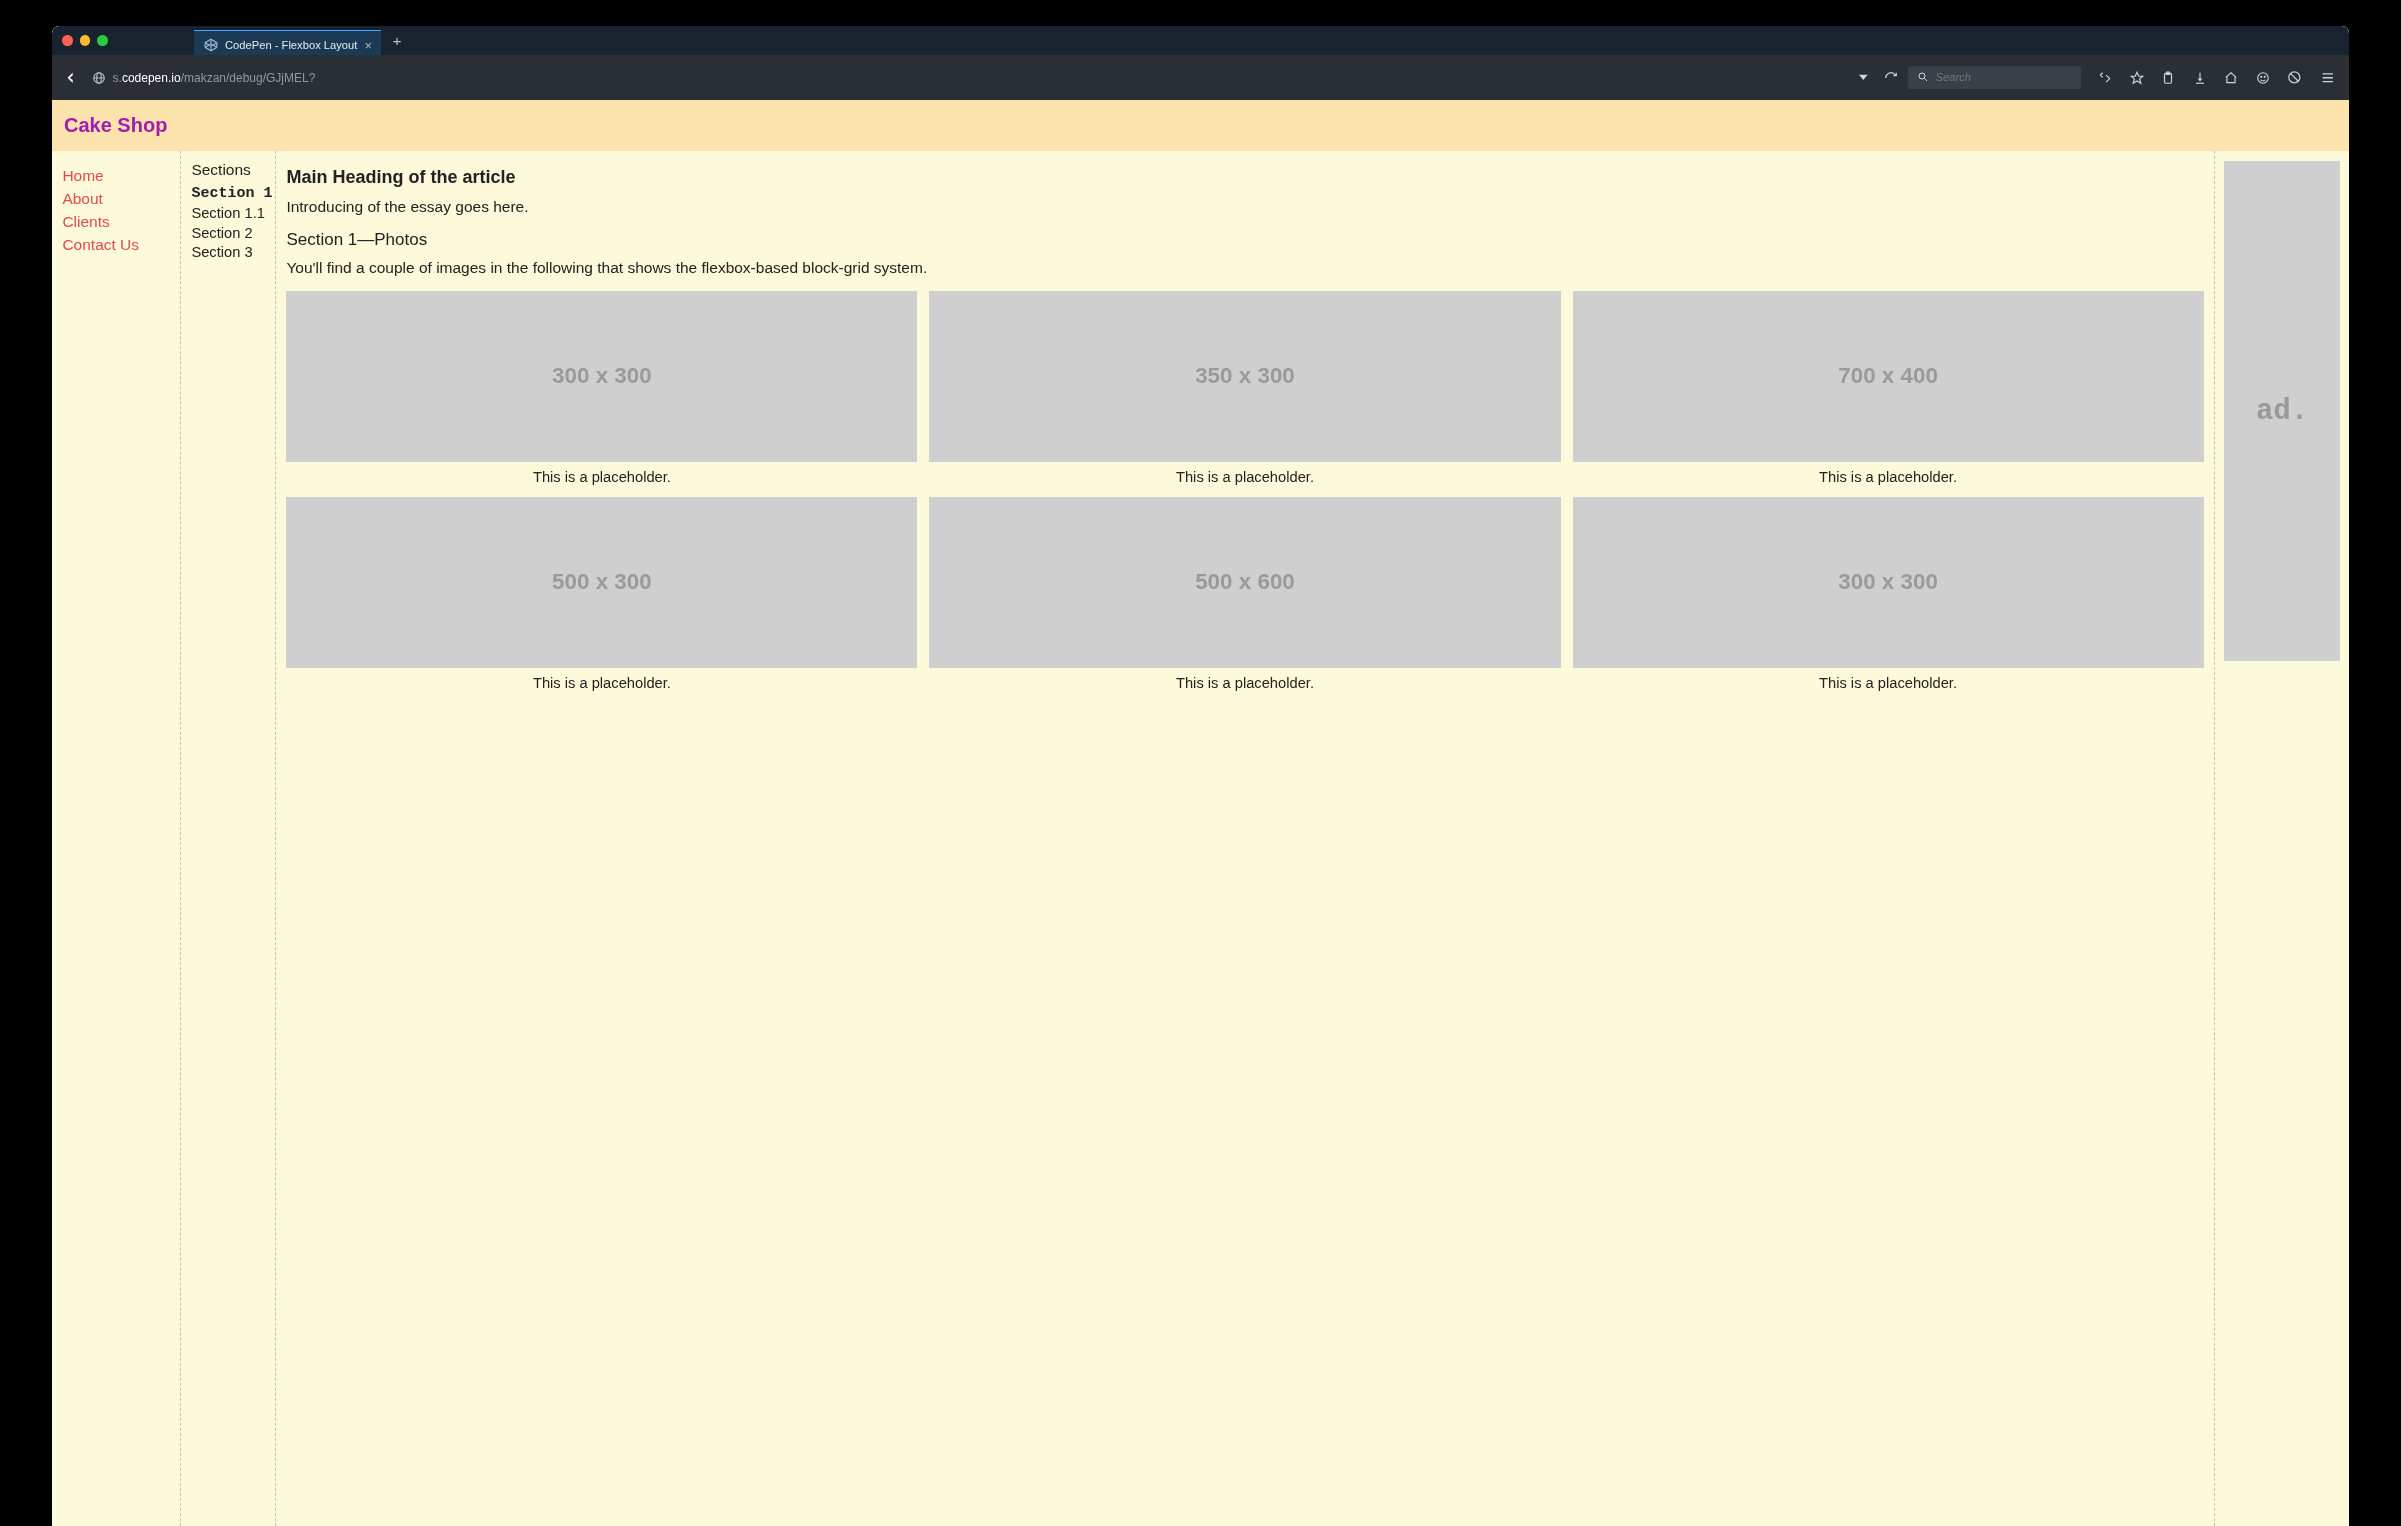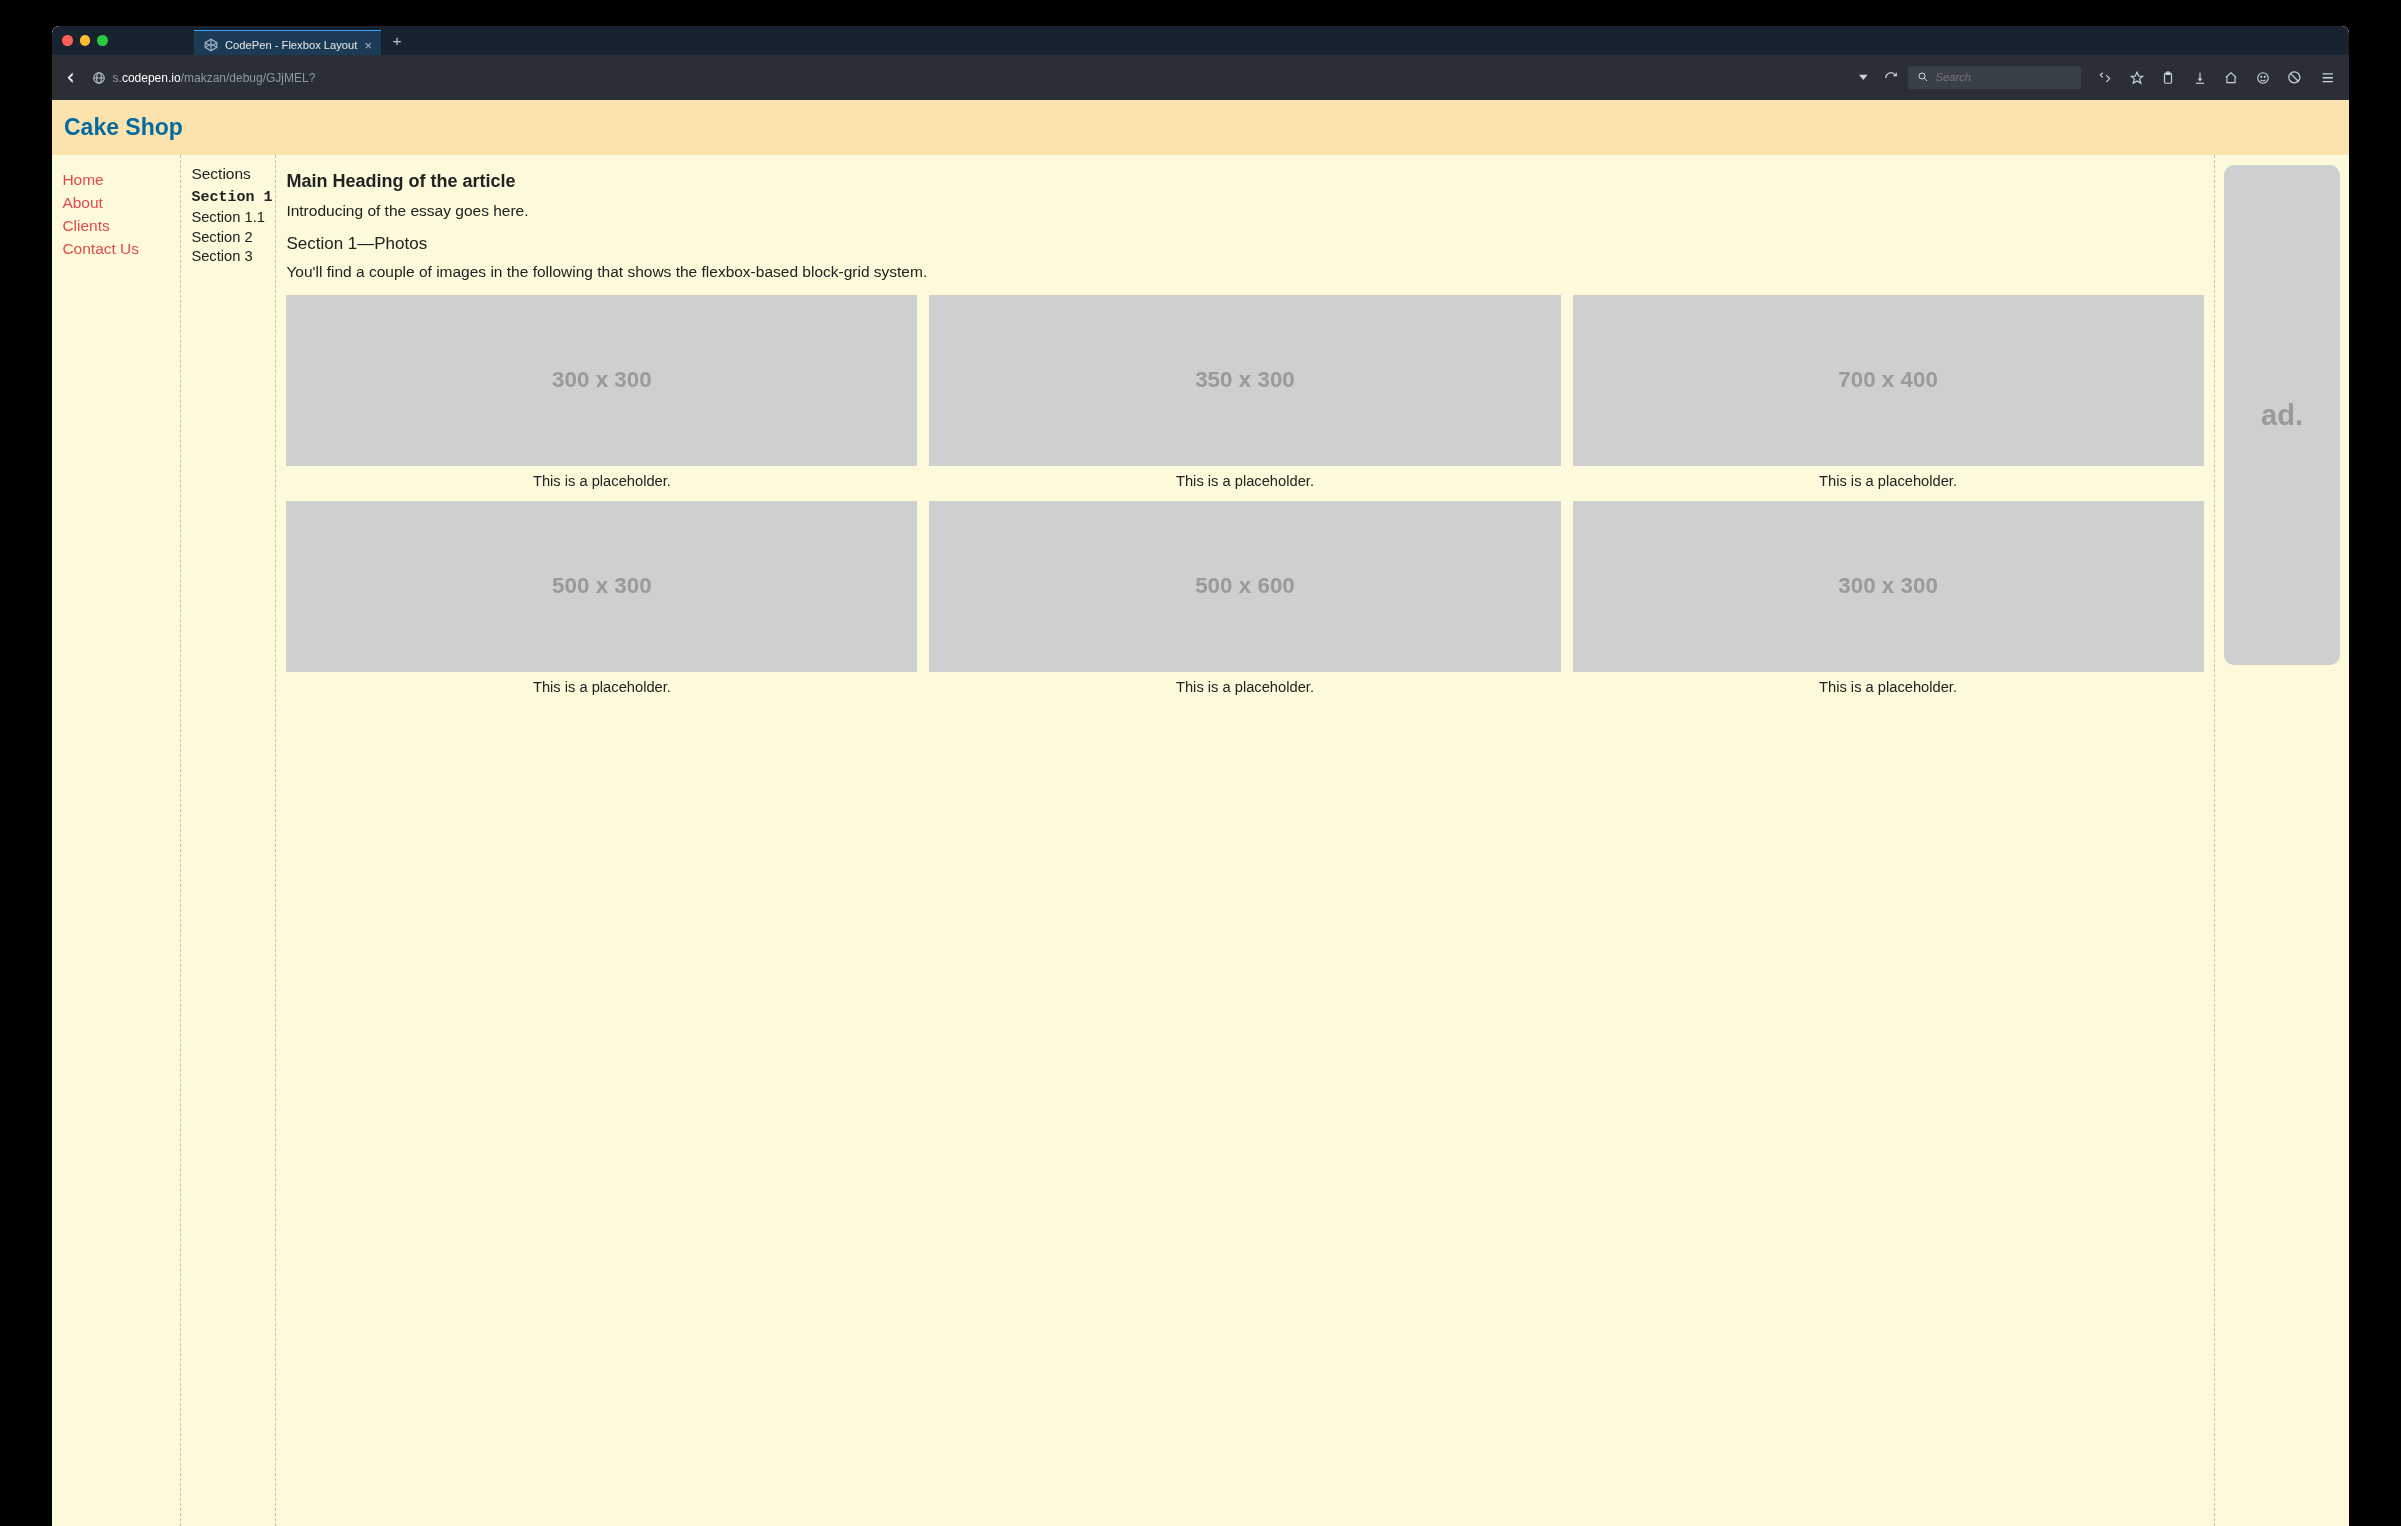--- a/index.html
+++ b/index.html
@@ -75,21 +75,21 @@
 }
 .searchbox .mag { color:#cfd5db; }
 .right-icons { display:flex; align-items:center; gap:3.5px; margin-left:5.2px; }
 .right-icons .icon-btn { padding:0 7px; font-size:14px; }
 .menu-btn svg { display:block; }
 
 .page { flex:1; overflow:hidden; background:#fcfada; display:flex; flex-direction:column; }
 .site-header {
   background:#fce2ad;
   padding: 14px 12px;
-  font-weight:700; font-size:23px; color:#0369a1;
+  font-weight:700; font-size:20px; color:#a21caf;
 }
 .cols { flex:1; display:flex; overflow:hidden; }
 .col { padding:10.4px 10.4px 0 10.4px; }
 .nav-col {
   width:129px;
   border-right: 1.3px dashed #c8c3a8;
 }
 .nav-col a { display:block; color:#e14b4b; font-size:15.5px; margin:5.2px 0; text-decoration:none; }
 .toc-col {
   width:95px;
@@ -121,22 +121,21 @@
   font-family: Arial, Helvetica, sans-serif;
 }
 .caption { margin-top:7px; font-size:14.7px; }
 .ad-col {
   width:134px; padding:10.4px 8.6px 0 8.6px;
 }
 .ad-box {
   background:#cfcfcf; width:100%; height: 500px;
   display:flex; align-items:center; justify-content:center;
   color:#9a9a9a; font-weight:700; font-size:29px;
-  font-family: Liberation Sans, sans-serif;
-  border-radius: 10px;
+  font-family: Liberation Mono, monospace;
 }
 svg { display:block; }
 </style>
 </head>
 <body>
 
 <div class="window">
 
   <div class="tabstrip">
     <div class="traffic">

